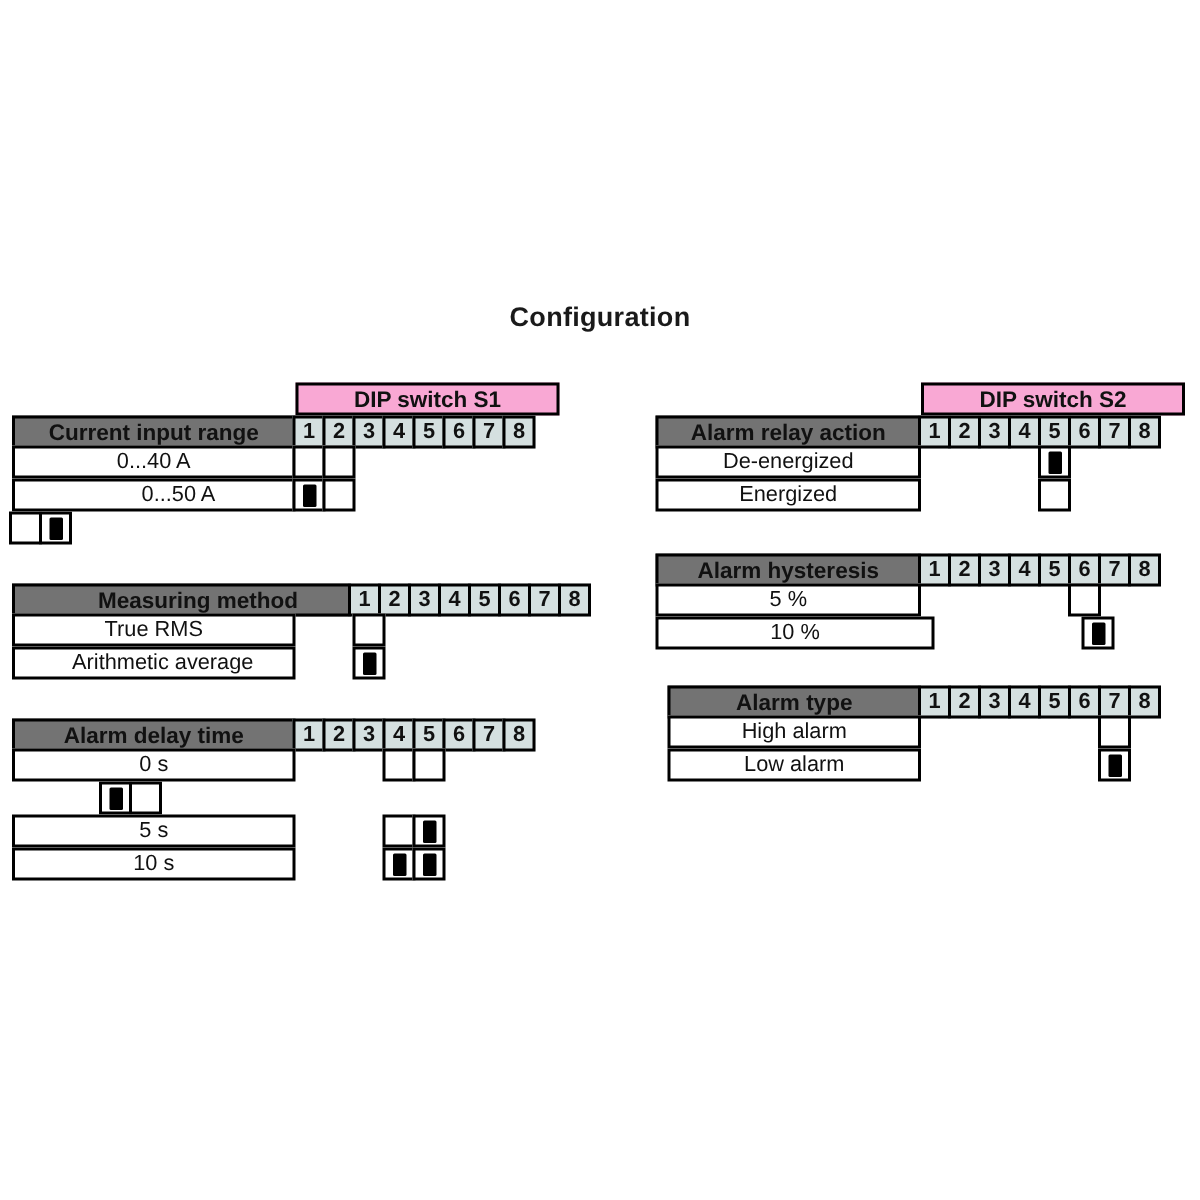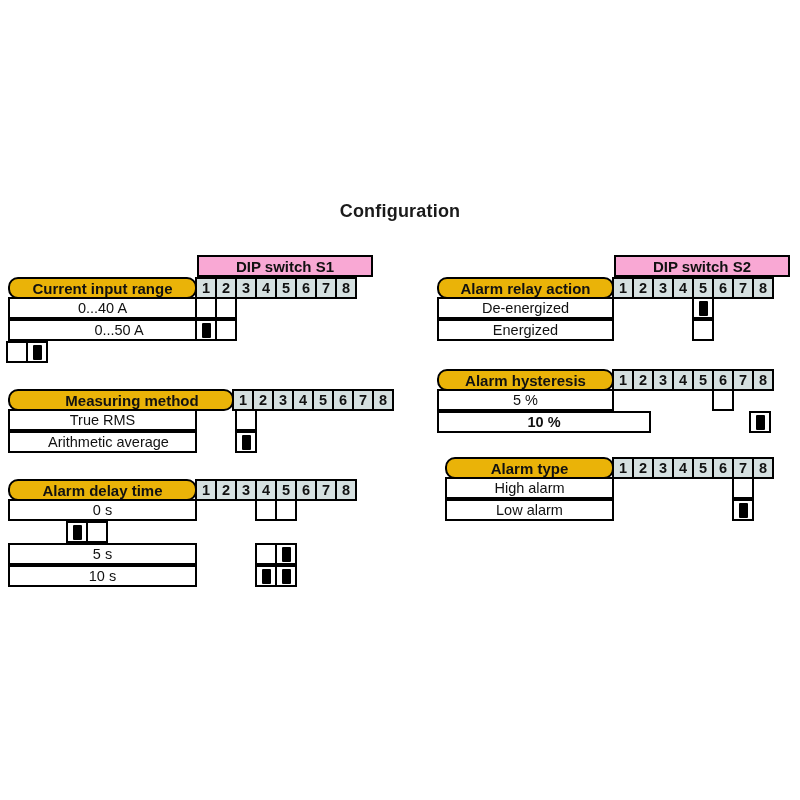--- a/index.html
+++ b/index.html
@@ -68,24 +68,23 @@
     align-items: center;
     justify-content: center;
     font-size: 14.5px;
     color: #111;
     background: #ffffff;
     height: 22px;
   }
   .row:first-child .label-cell { margin-top: 0; }
 
   .label-cell.head {
-    background: #eab308;
+    background: #737373;
     font-weight: bold;
     font-size: 15px;
-    border-radius: 10px;
   }
 
   .sw-cell {
     box-sizing: border-box;
     width: 22px;
     height: 22px;
     border: 2px solid #000;
     margin-left: -2px;
     margin-top: -2px;
     display: flex;
@@ -337,21 +336,21 @@
           <div class="sw-cell blank"></div>
           <div class="sw-cell blank"></div>
           <div class="sw-cell blank"></div>
           <div class="sw-cell blank"></div>
           <div class="sw-cell blank"></div>
           <div class="sw-cell"></div>
           <div class="sw-cell blank"></div>
           <div class="sw-cell blank"></div>
         </div>
         <div class="row">
-          <div class="label-cell" style="width: 214px; font-weight: bold;">10 %</div>
+          <div class="label-cell" style="width: 186px;">10 %</div>
           <div class="sw-cell blank"></div>
           <div class="sw-cell blank"></div>
           <div class="sw-cell blank"></div>
           <div class="sw-cell blank"></div>
           <div class="sw-cell blank"></div>
           <div class="sw-cell">
             <div class="nub"></div>
           </div>
           <div class="sw-cell blank"></div>
           <div class="sw-cell blank"></div>

